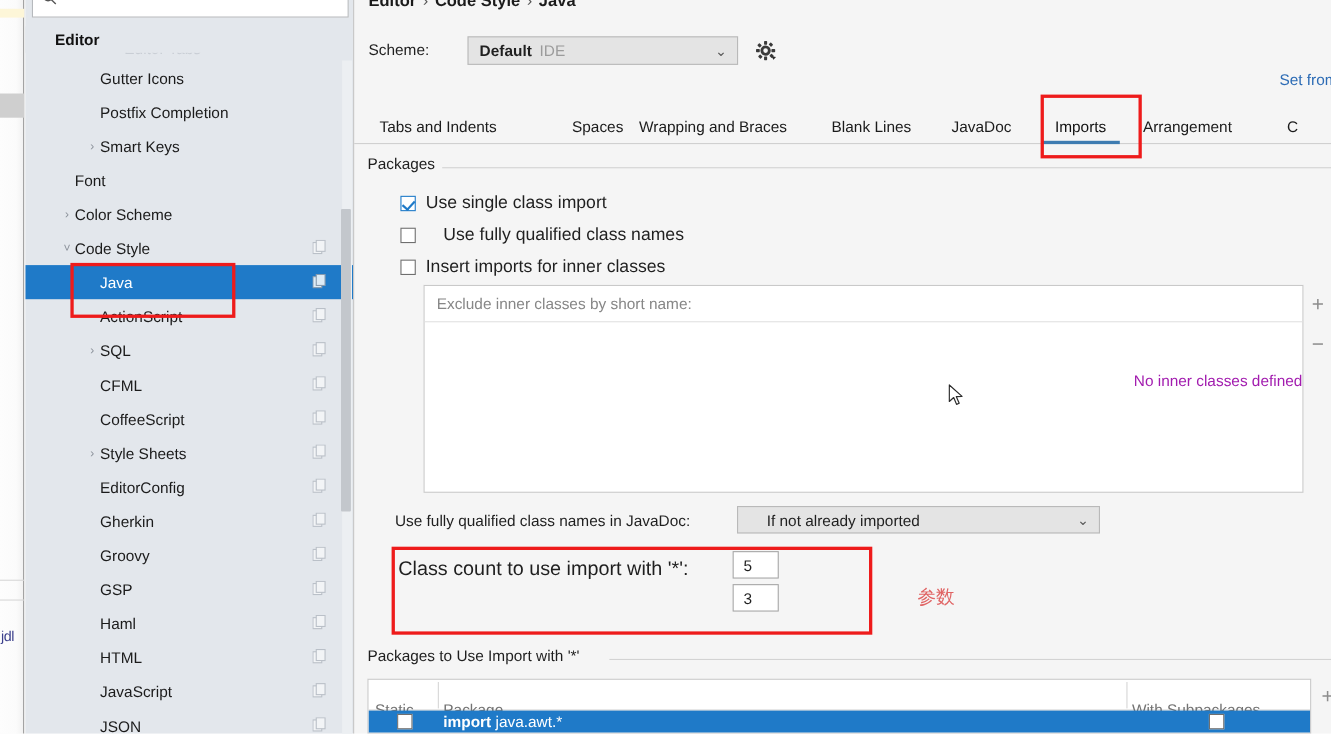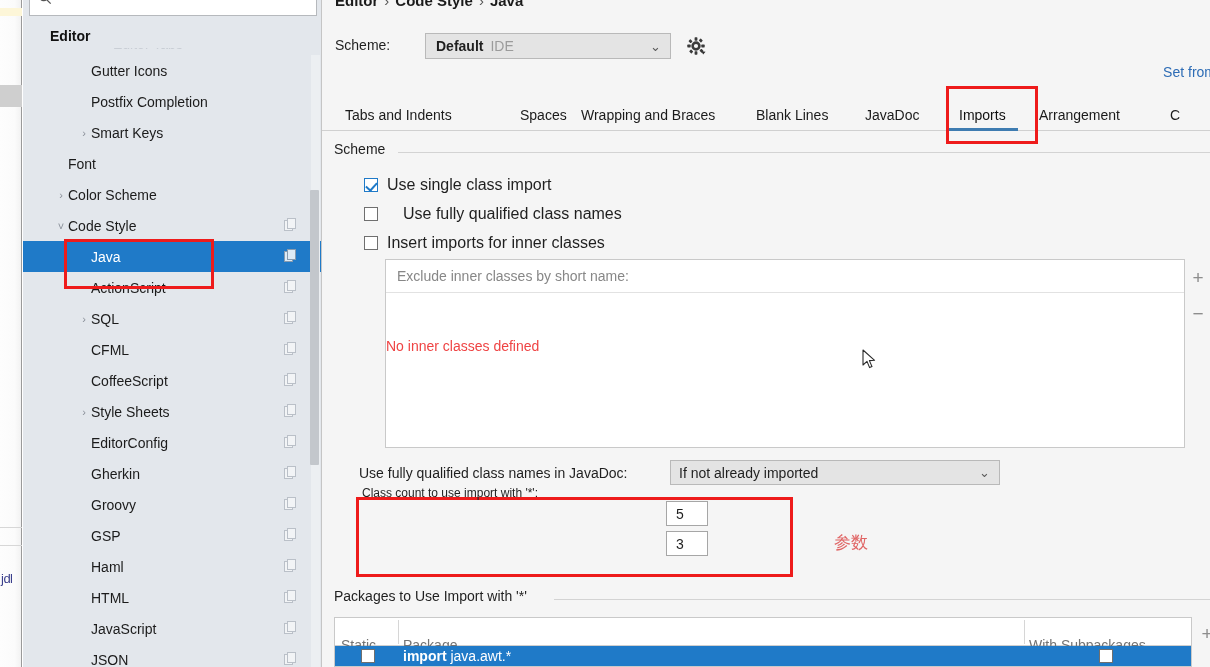--- a/index.html
+++ b/index.html
@@ -161,48 +161,48 @@
   #exclude-panel{
     position:absolute; left:63px; top:259px; width:800px; height:189px;
     background:#ffffff; border:1px solid #c9c9c9;
   }
   #exclude-header{
     position:absolute; left:0; top:0; width:798px; height:33px;
     border-bottom:1px solid #e2e2e2; display:flex; align-items:center;
   }
   #exclude-header .t{ padding-left:11px; font-size:14px; color:#878787; }
   #exclude-empty{
-    position:absolute; left:0; top:78px; width:798px; text-align:left;
-    font-size:14px; color:#ef4444;
+    position:absolute; left:0; top:78px; width:798px; text-align:right;
+    font-size:14px; color:#a21caf;
   }
   #exclude-sidebuttons{
     position:absolute; left:863px; top:259px; width:26px; height:189px;
   }
   .sidebtn{
     position:absolute; left:0; width:26px; height:26px; display:flex;
     align-items:center; justify-content:center; color:#8d8d8d; font-size:19px;
   }
 
   #cursor{ position:absolute; left:540px; top:349px; width:16px; height:22px; }
 
   
   #fqcn-label{ position:absolute; left:37px; top:465px; font-size:14px; }
   #fqcn-combo{
     position:absolute; left:348px; top:460px; width:330px; height:25px;
     background:#e4e4e4; border:1px solid #b9b9b9; display:flex; align-items:center;
   }
-  #fqcn-combo .val{ padding-left:8px; font-size:14px; }
+  #fqcn-combo .val{ padding-left:8px; font-size:14px;margin-left:18px; }
   #fqcn-combo .chev{ position:absolute; right:9px; top:4px; color:#5b5b5b; font-size:13px; }
 
   
   #counts-redbox{
     position:absolute; left:34px; top:497px; width:437px; height:80px;
     border:3px solid #ee1b1b;
   }
-  #count1-label{ position:absolute; left:40px; top:486px; font-size:12px;text-align:center; }
+  #count1-label{ position:absolute; left:40px; top:507px; font-size:18px;text-align:center; }
   #count1-input{
     position:absolute; left:344px; top:501px; width:42px; height:25px;
     background:#ffffff; border:1px solid #a6a6a6; font-size:14px;
     display:flex; align-items:center; padding-left:9px;
   }
   #count2-label{ position:absolute; left:40px; top:537px; font-size:14px; }
   #count2-input{
     position:absolute; left:344px; top:531px; width:42px; height:25px;
     background:#ffffff; border:1px solid #a6a6a6; font-size:14px;
     display:flex; align-items:center; padding-left:9px;
@@ -455,21 +455,21 @@
       </div>
       <div class="tab" style="left: 707px;">
         <span>Arrangement</span>
       </div>
       <div class="tab" style="left: 838px;">
         <span>C</span>
       </div>
     </div>
   <div id="imports-redbox"></div>
 
-  <div id="general-legend">Scheme</div>
+  <div id="general-legend">Packages</div>
   <div id="general-rule"></div>
 
   <div id="checkboxes">
       <div class="cbrow" style="top: 176px;">
         <span class="cbox checked"></span>
         <span>Use single class import</span>
       </div>
       <div class="cbrow" style="top: 205px; gap: 16px;">
         <span class="cbox"></span>
         <span>Use fully qualified class names</span>

